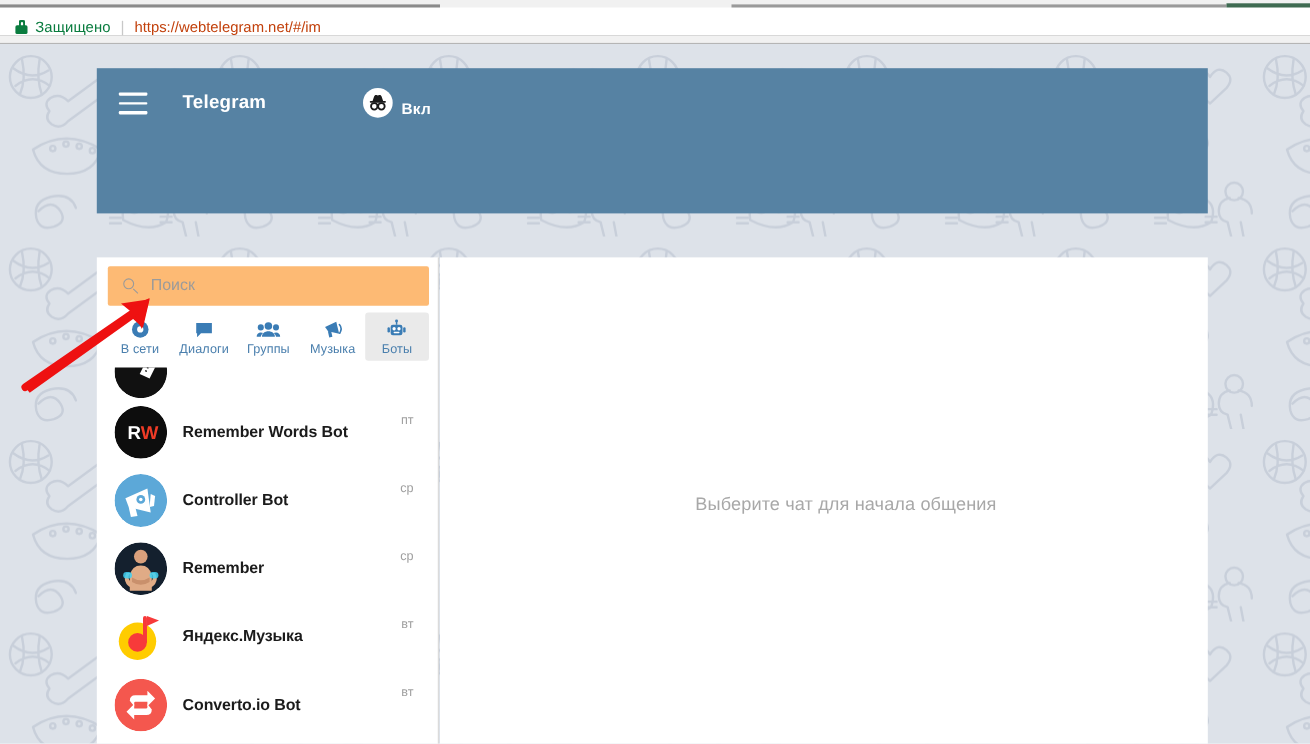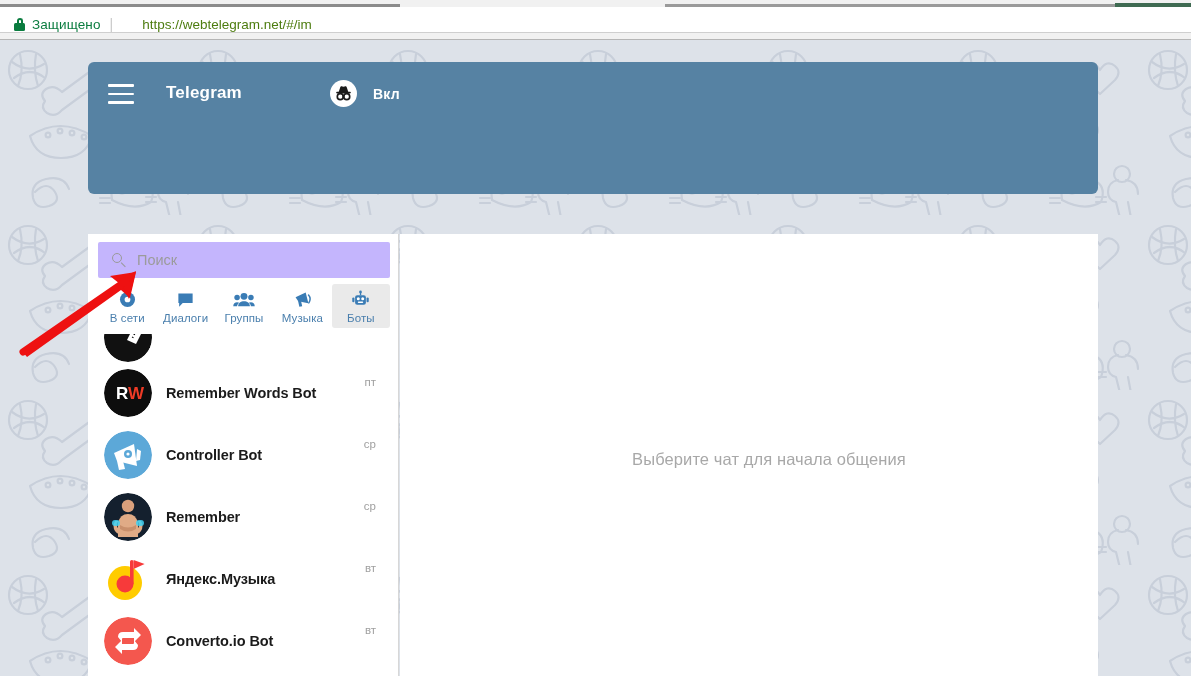--- a/index.html
+++ b/index.html
@@ -45,21 +45,21 @@
     position: absolute; left: 0; bottom: 0; width: 11px; height: 8px;
     background: #0a7c3f; border-radius: 1.5px;
   }
   .lock-icon .shackle {
     position: absolute; left: 2.5px; top: 0; width: 6px; height: 7px;
     border: 2px solid #0a7c3f; border-bottom: none;
     border-radius: 3px 3px 0 0;
   }
   .secure-text { color: #0a7c3f; font-size: 13.5px; letter-spacing: 0.1px; }
   .omni-sep { color: #c8c8c8; margin: 0 9px; font-size: 14px; }
-  .url-text { color: #4d7c0f; font-size: 13.5px; margin-left: 20px; }
+  .url-text { color: #c2410c; font-size: 13.5px; }
   .chrome-filler {
     position: absolute; left: 0; top: 33px; width: 1191px; height: 7px;
     background: #f1f1f1; border-bottom: 1px solid #b5b5b5;
   }
 
   
   #page-bg {
     position: absolute; left: 0; top: 40px; width: 1191px; height: 636px;
     background: #dde2e9;
     overflow: hidden;
@@ -67,58 +67,57 @@
   #doodle { position: absolute; left: 0; top: 0; width: 1191px; height: 636px; opacity: 1; }
 
   
   #app {
     position: absolute; left: 88px; top: 62px;
     width: 1010px; height: 614px;
   }
   #app-header {
     position: absolute; left: 0; top: 0; width: 1010px; height: 132px;
     background: #5682a3;
-    border-radius: 6px;
   }
   .hamburger {
     position: absolute; left: 20px; top: 22px; width: 26px; height: 20px;
     cursor: pointer;
   }
   .hamburger span {
     display: block; width: 26px; height: 2.5px; background: #ffffff;
     margin-bottom: 6px; border-radius: 1px;
   }
   .hamburger span:last-child { margin-bottom: 0; }
   .app-title {
     position: absolute; left: 78px; top: 21px;
     color: #ffffff; font-size: 17px; font-weight: 600; letter-spacing: 0.2px;
   }
   .incognito-wrap {
     position: absolute; left: 242px; top: 18px;
-    display: flex; align-items: center; gap: 16px; cursor: pointer;
+    display: flex; align-items: flex-end; gap: 8px; cursor: pointer;
   }
   .incognito-circle {
     width: 27px; height: 27px; border-radius: 50%;
     background: #ffffff; position: relative;
     display: flex; align-items: center; justify-content: center;
   }
   .incognito-label {
     color: #ffffff; font-size: 14px; font-weight: 700; letter-spacing: 0.2px;
   }
 
   
   #sidebar {
     position: absolute; left: 0; top: 172px; width: 311px; height: 442px;
     background: #ffffff;
     border-right: 1px solid #d7d7d7;
     overflow: hidden;
   }
   .search-box {
     position: absolute; left: 10px; top: 8px; width: 292px; height: 36px;
-    background: #c4b5fd; border-radius: 2px;
+    background: #fdba74; border-radius: 2px;
     display: flex; align-items: center; padding-left: 14px;
     cursor: text;
   }
   .search-glass {
     width: 14px; height: 14px; position: relative; margin-right: 11px; flex: none;
   }
   .search-glass .ring {
     position: absolute; left: 0; top: 0; width: 10px; height: 10px;
     border: 1.4px solid #9a9a9a; border-radius: 50%;
   }

